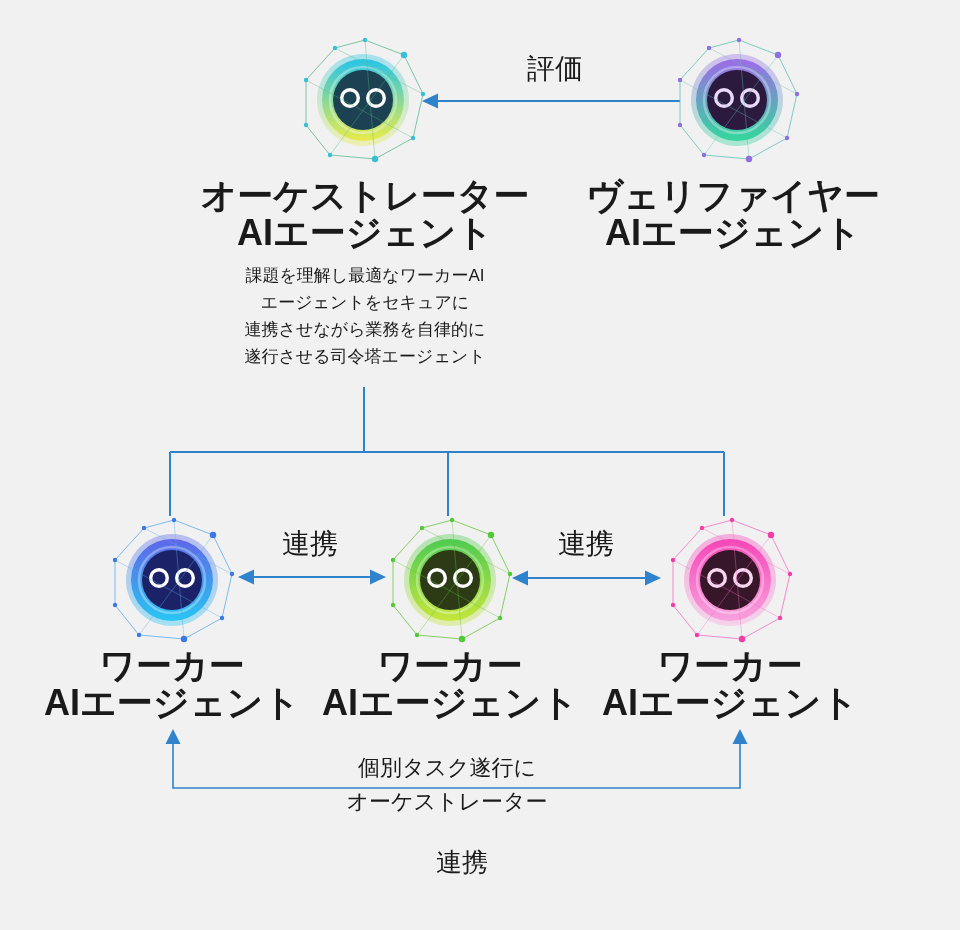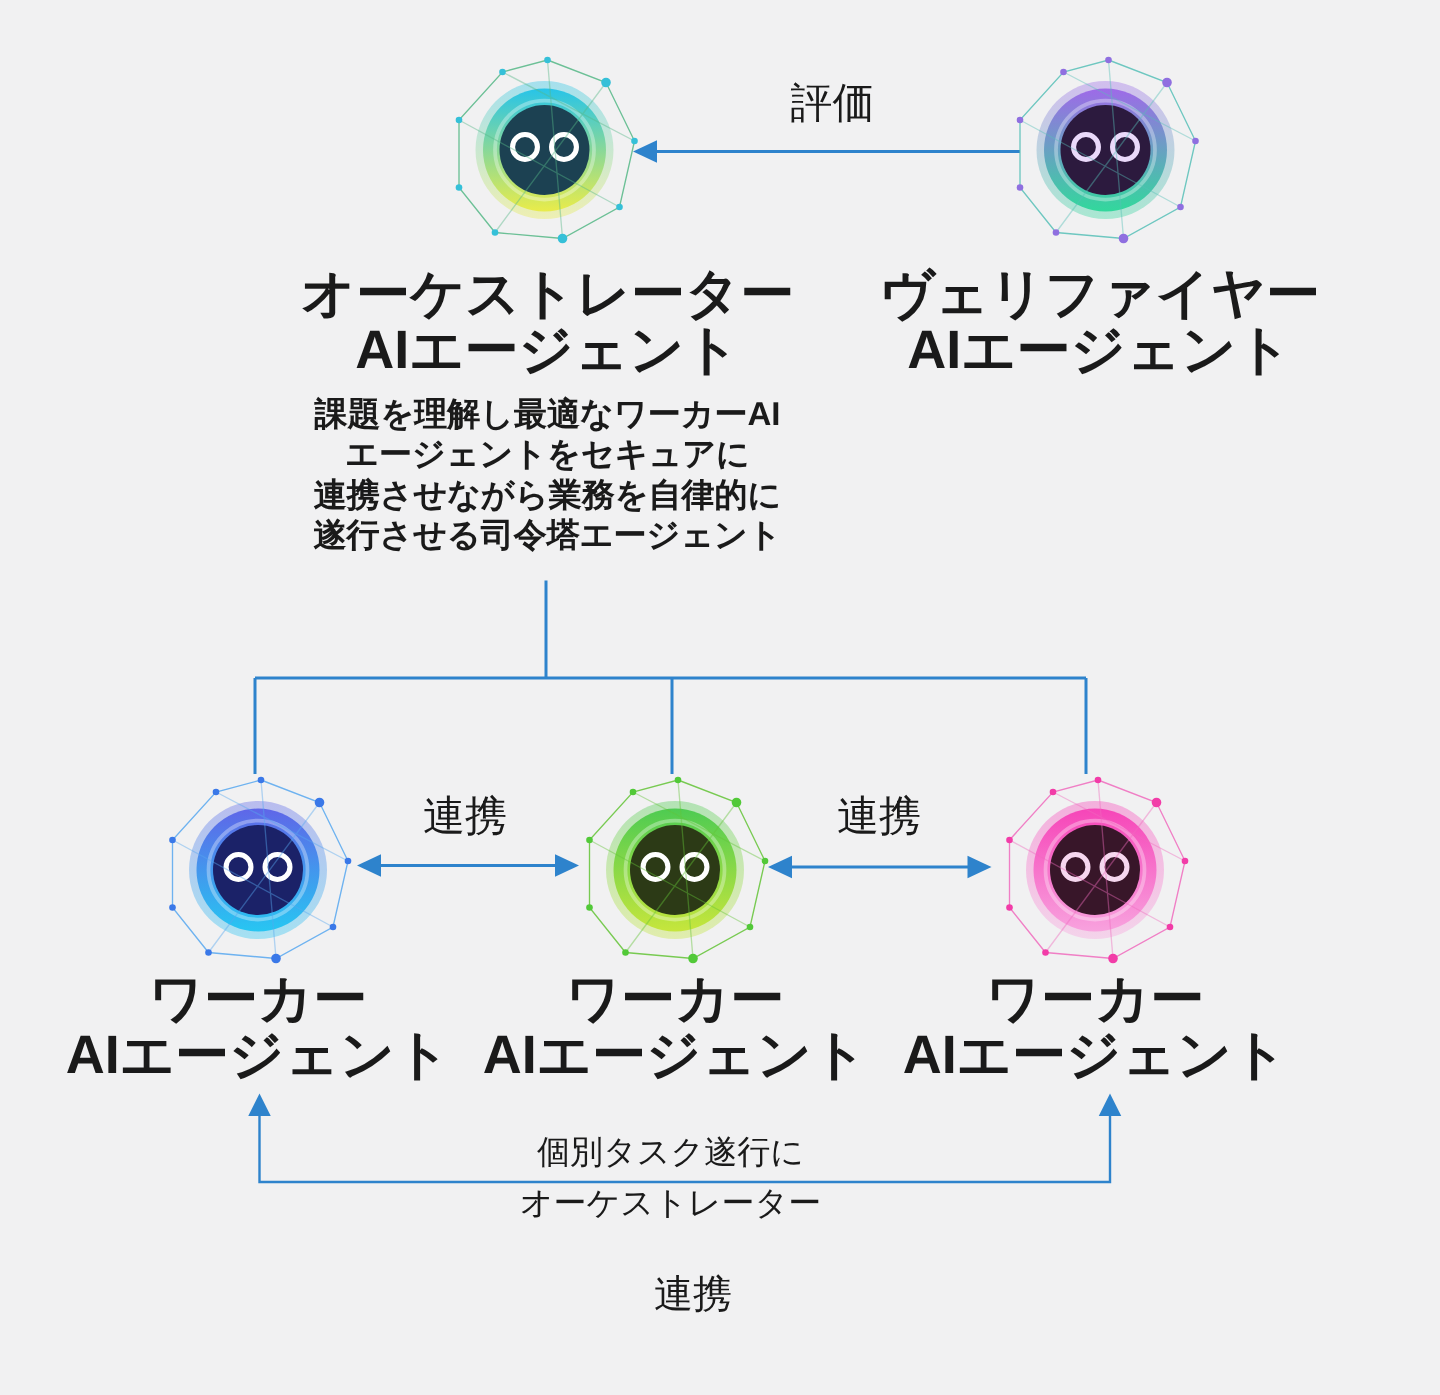--- a/index.html
+++ b/index.html
@@ -5,21 +5,21 @@
   html,body{margin:0;padding:0;background:#f1f1f2;}
   .stage{
     position:relative;width:960px;height:930px;background:#f1f1f2;
     font-family:"Liberation Sans",sans-serif;color:#1a1a1a;overflow:hidden;
   }
   .overlay{position:absolute;left:0;top:0;width:960px;height:930px;z-index:1;}
   .agent-icon{position:absolute;width:130px;height:130px;z-index:2;}
   .label{position:absolute;text-align:center;z-index:3;white-space:pre-line;}
   .arrow-label{font-size:28px;line-height:32px;}
   .agent-title{font-weight:bold;font-size:36px;line-height:37px;}
-  .agent-desc{font-size:22px;line-height:27px;font-weight:bold;}
+  .agent-desc{font-size:17px;line-height:27px;}
   .note{font-size:22px;line-height:34px;}
   .collab-bottom{font-size:26px;line-height:30px;}
 </style>
 </head>
 <body>
 
 <div class="stage">
 
   <svg class="overlay">
     <g fill="none" stroke-width="2" stroke="#2e83cc">

